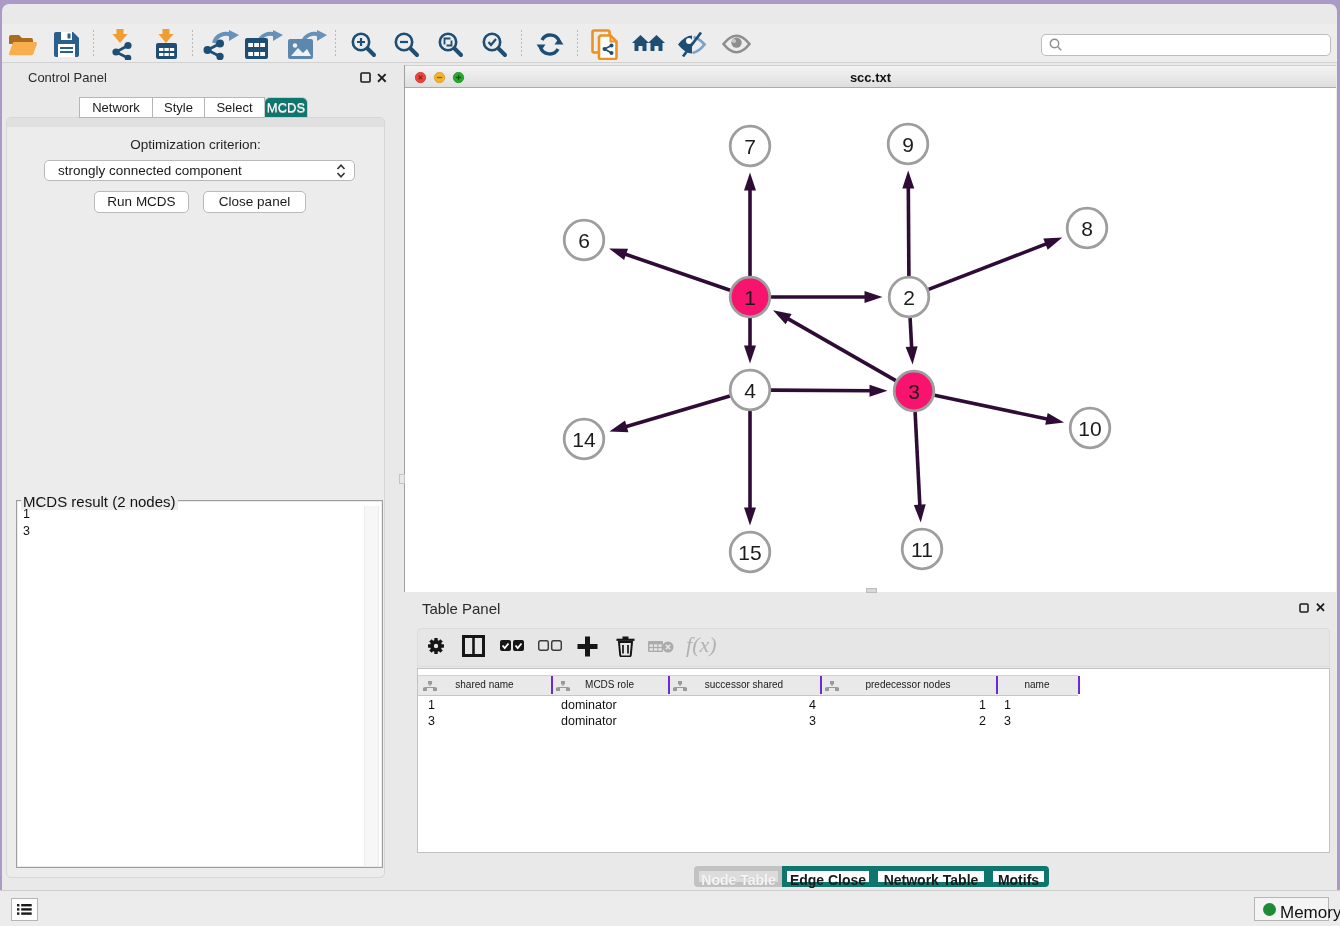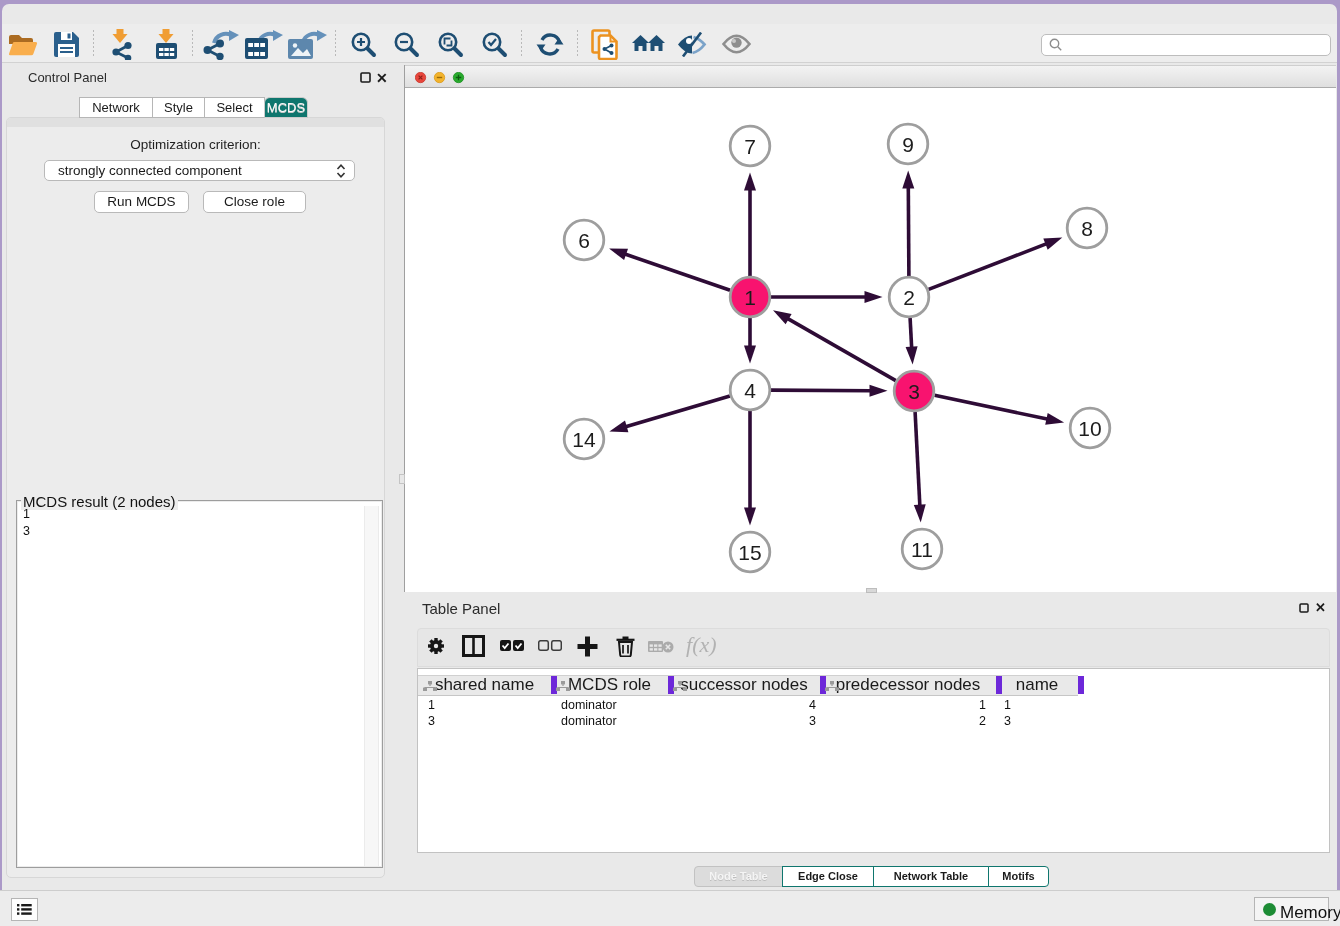--- a/index.html
+++ b/index.html
@@ -55,25 +55,25 @@
   color:#111;font-weight:bold;}
 #graph{position:absolute;left:0;top:23px;}
 
 #tp-title{position:absolute;left:422px;top:600px;font-size:15px;color:#2b2b2b;}
 #tp-toolbar{position:absolute;left:417px;top:628px;width:913px;height:39px;
   background:#e6e6e6;border:1px solid #dcdcdc;border-radius:4px 4px 0 0;box-sizing:border-box;}
 #tbl{position:absolute;left:417px;top:668px;width:913px;height:185px;background:#fff;
   border:1px solid #c2c2c2;box-sizing:border-box;}
 #tbl-head{position:absolute;left:0;top:6px;width:660px;height:19px;
   background:#e9e9e9;border-top:1px solid #d0d0d0;border-bottom:1px solid #c6c6c6;}
-.th{position:absolute;top:0;height:18px;border-right:6px solid #6d28d9;font-size:17px;
+.th{position:absolute;top:0;height:18px;border-right:2px solid #6d28d9;font-size:10px;
   color:#1a1a1a;text-align:center;line-height:18px;}
 .trow{position:absolute;font-size:12.5px;color:#111;height:16px;line-height:16px;}
 .bt-tab{position:absolute;top:866px;height:21px;box-sizing:border-box;background:#fff;
-  border:1px solid #0f766e;color:#1a1a1a;font-size:11px;font-weight:bold;text-align:center;line-height:19px;}
+  border:5px solid #0f766e;color:#1a1a1a;font-size:14px;font-weight:bold;text-align:center;line-height:19px;}
 
 #statusbar{position:absolute;left:0;top:890px;width:1340px;height:36px;background:#ececec;
   border-top:1px solid #cdcdcd;box-sizing:border-box;}
 #listbtn{position:absolute;left:11px;top:898px;width:27px;height:23px;background:#fdfdfd;
   border:1px solid #b5b5b5;box-sizing:border-box;}
 #membtn{position:absolute;left:1254px;top:897px;width:75px;height:24px;background:#f4f4f4;
   border:1px solid #b5b5b5;box-sizing:border-box;font-size:17px;color:#111;}
 </style>
 </head>
 <body>
@@ -232,37 +232,38 @@
 <div class="cptab" style="left:204px;width:61px">Select</div>
 <div class="cptab" style="left:264px;width:44px;background:#0f766e;border-color:#cccccc;color:#fafafa;text-shadow:0 1px 0 #c8c8c8;border-radius:6px 6px 0 0">MCDS</div>
 <div id="opt-label">Optimization criterion:</div>
 <div id="dropdown">strongly connected component
   <svg width="10" height="14" style="position:absolute;right:8px;top:3px" viewBox="0 0 10 14">
     <path d="M1.5 5 L5 1.2 L8.5 5" fill="none" stroke="#333" stroke-width="1.6"></path>
     <path d="M1.5 9 L5 12.8 L8.5 9" fill="none" stroke="#333" stroke-width="1.6"></path>
   </svg>
 </div>
 <div class="btn" style="left:94px;width:95px">Run MCDS</div>
-<div class="btn" style="left:203px;width:103px">Close role</div>
+<div class="btn" style="left:203px;width:103px">Close panel</div>
 <div id="fieldset"></div>
 <div id="fs-white"></div>
 <div id="fs-scroll"></div>
 <div id="fs-legend">MCDS result (2 nodes)</div>
 <div id="fs-text">1<br>3</div>
 
 <div id="netwin">
   <div id="net-titlebar">
     <svg style="position:absolute;left:10px;top:6px" width="50" height="12" viewBox="0 0 50 12">
       <circle cx="5.5" cy="5.5" r="5.2" fill="#e8463c" stroke="#c83b31" stroke-width="0.8"></circle>
       <path d="M3.6,3.6 l3.8,3.8 M7.4,3.6 l-3.8,3.8" stroke="#8c1f18" stroke-width="1.2"></path>
       <circle cx="24.5" cy="5.5" r="5.2" fill="#f3b32c" stroke="#d89a1e" stroke-width="0.8"></circle>
       <path d="M21.8,5.5 h5.4" stroke="#9a6a08" stroke-width="1.4"></path>
       <circle cx="43.5" cy="5.5" r="5.2" fill="#29aa2e" stroke="#1f9024" stroke-width="0.8"></circle>
       <path d="M40.8,5.5 h5.4 M43.5,2.8 v5.4" stroke="#0d5c10" stroke-width="1.3"></path>
     </svg>
+    <div id="net-title">scc.txt</div>
   </div>
   <svg id="graph" width="931" height="504" viewBox="0 0 931 504">
     <g stroke="#2e0c36" stroke-width="3.6">
       <line x1="345.0" y1="188.0" x2="345.0" y2="100.5"></line>
       <line x1="325.1" y1="202.2" x2="219.2" y2="165.8"></line>
       <line x1="366.0" y1="209.0" x2="461.5" y2="209.0"></line>
       <line x1="345.0" y1="230.0" x2="345.0" y2="259.5"></line>
       <line x1="503.9" y1="188.0" x2="503.3" y2="98.5"></line>
       <line x1="523.6" y1="201.4" x2="642.4" y2="155.4"></line>
       <line x1="505.1" y1="230.0" x2="506.7" y2="260.6"></line>
@@ -376,21 +377,21 @@
   <circle cx="20" cy="7" r="5.5"></circle>
   <path d="M17.8,4.8 l4.4,4.4 M22.2,4.8 l-4.4,4.4" stroke="#e6e6e6" stroke-width="1.6"></path>
   </g>
 </svg>
 <div class="abs" style="left:686px;top:632px;font-family:'Liberation Serif',serif;font-style:italic;font-size:22px;color:#b2b2b2;"><i>f</i>(<i>x</i>)</div>
 </div>
 <div id="tbl">
   <div id="tbl-head">
     <div class="th" style="left:0;width:133px">shared name</div>
     <div class="th" style="left:133px;width:117px">MCDS role</div>
-    <div class="th" style="left:250px;width:152px">successor nodes</div>
+    <div class="th" style="left:250px;width:152px">successor shared</div>
     <div class="th" style="left:402px;width:176px">predecessor nodes</div>
     <div class="th" style="left:578px;width:82px">name</div>
   </div>
   <svg class="abs" style="left:5px;top:12px" width="14" height="10" viewBox="0 0 14 10">
       <g fill="#9a9a9a">
         <rect x="5" y="0" width="4" height="3.4"></rect>
         <rect x="0" y="6.6" width="4" height="3.4"></rect>
         <rect x="10" y="6.6" width="4" height="3.4"></rect>
         <path d="M7,3 v2 M2,9 v-2.5 h10 v2.5 M7,5 h0" stroke="#9a9a9a" stroke-width="1.2" fill="none"></path>
       </g>

